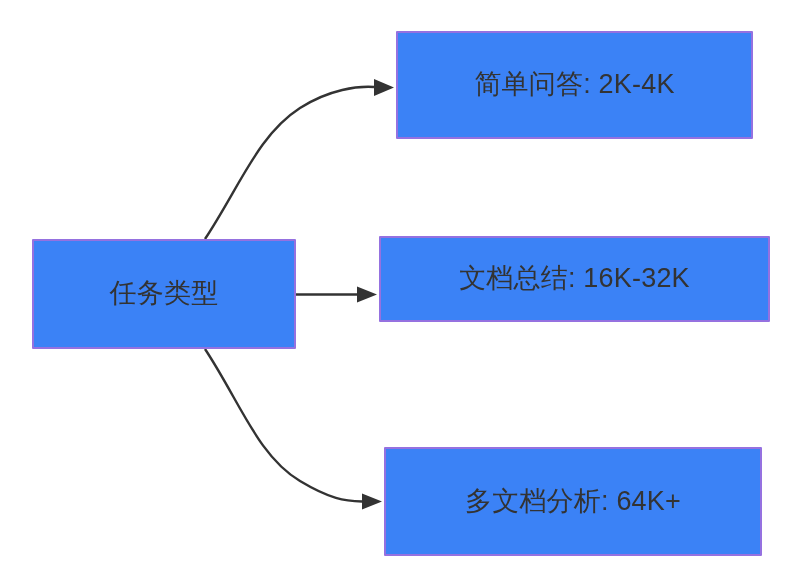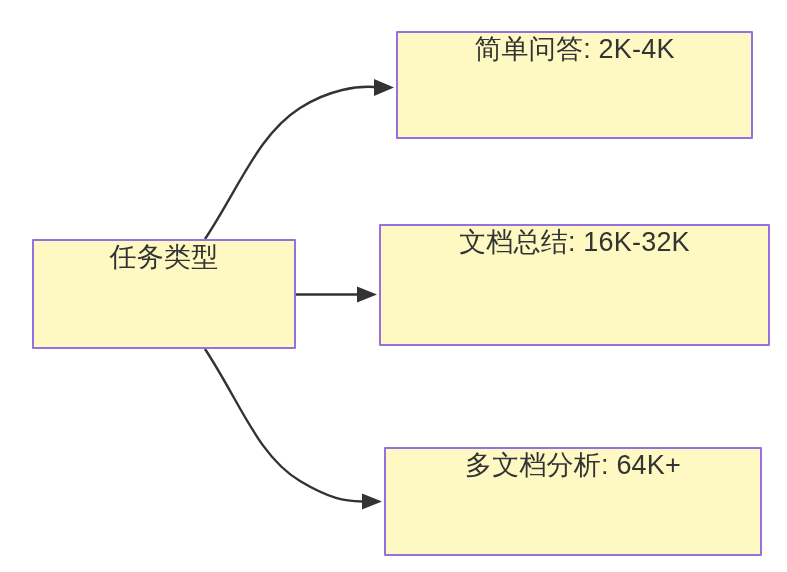--- a/index.html
+++ b/index.html
@@ -20,24 +20,25 @@
     position: absolute;
     left: 0;
     top: 0;
     width: 787px;
     height: 572px;
     pointer-events: none;
   }
   .node {
     position: absolute;
     box-sizing: border-box;
-    background: #fef9c3;
+    background: #3b82f6;
     border: 2px solid #9571E0;
     border-radius: 1px;
     display: flex;
+    align-items: center;
     justify-content: center;
     z-index: 2;
   }
   .node-label {
     color: #333333;
     font-size: 27px;
     line-height: 1.25;
     letter-spacing: 0.2px;
     white-space: nowrap;
     text-align: center;
@@ -49,23 +50,23 @@
     height: 110px;
   }
   #node-t0 {
     left: 396px;
     top: 31px;
     width: 357px;
     height: 108px;
   }
   #node-t1 {
     left: 379px;
-    top: 224px;
+    top: 236px;
     width: 391px;
-    height: 122px;
+    height: 86px;
   }
   #node-t2 {
     left: 384px;
     top: 447px;
     width: 378px;
     height: 109px;
   }
   .edge-path {
     fill: none;
     stroke: #333333;

